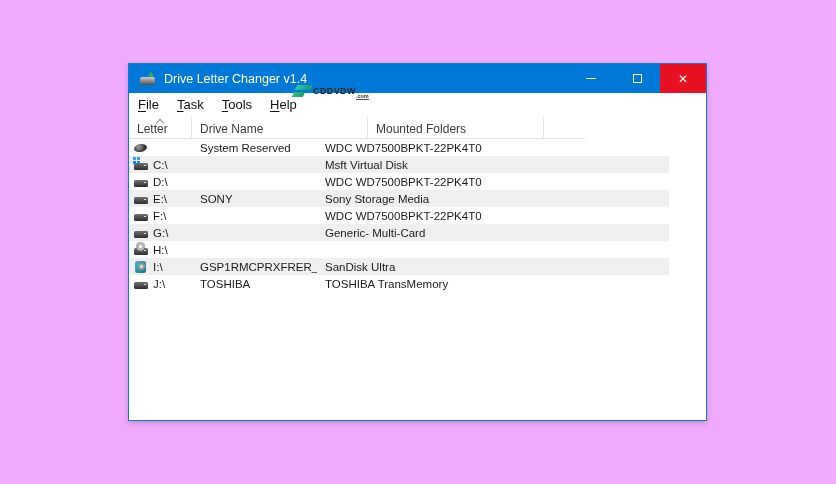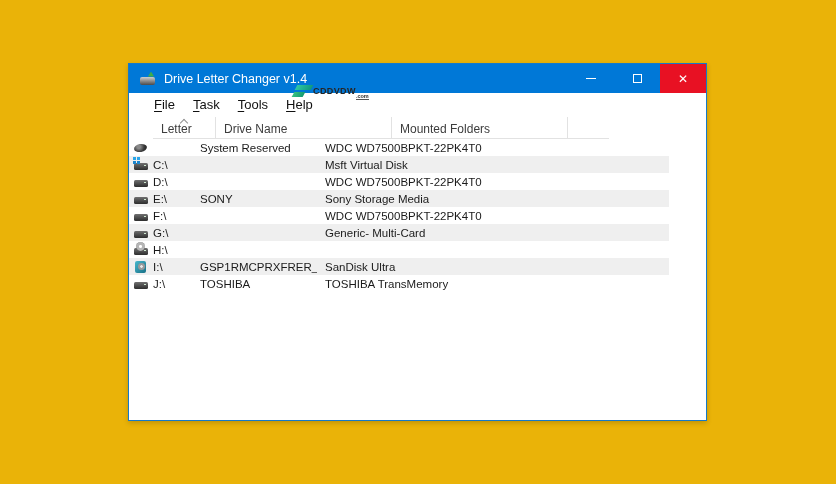--- a/index.html
+++ b/index.html
@@ -1,18 +1,18 @@
 <!DOCTYPE html>
 <html><head>
 <meta charset="utf-8">
 <style>
   * { margin:0; padding:0; box-sizing:border-box; }
   html,body { width:836px; height:484px; background:#ffffff; overflow:hidden;
               font-family:"Liberation Sans", sans-serif; }
-  .stage { position:relative; width:836px; height:484px; background:#eab308; }
+  .stage { position:relative; width:836px; height:484px; background:#f0abfc; }
 
   
   .window { position:absolute; left:128px; top:63px; width:579px; height:358px;
             background:#fff; border:1px solid #1579c8;
             box-shadow:0 2px 5px rgba(0,0,0,.18); display:flex; flex-direction:column; }
 
   
   .titlebar { height:29px; background:#0078d7; display:flex; align-items:center; flex:0 0 29px; }
   .app-icon { width:16px; height:16px; margin-left:11px; position:relative; flex:0 0 16px; }
   .app-icon .base { position:absolute; left:0; top:6px; width:15px; height:8px; border-radius:2px;
@@ -20,39 +20,39 @@
   .app-icon .green { position:absolute; left:8px; top:1px; width:6px; height:5px; background:#3fae49;
                      clip-path:polygon(0 100%, 50% 0, 100% 100%); }
   .title { color:#ffffff; font-size:12.5px; margin-left:8px; white-space:nowrap; }
   .caption { margin-left:auto; display:flex; height:29px; }
   .cap-btn { width:46px; height:29px; display:flex; align-items:center; justify-content:center; cursor:default; }
   .cap-btn .dash { width:10px; height:1px; background:#fff; }
   .cap-btn .square { width:9px; height:9px; border:1px solid #fff; }
   .cap-close { background:#e81123; color:#fff; font-size:12px; line-height:1; }
 
   
-  .menubar { height:24px; background:#fff; display:flex; align-items:center; padding-left:16px;
+  .menubar { height:24px; background:#fff; display:flex; align-items:center; padding-left:0;
              flex:0 0 24px; position:relative; }
   .menu-item { font-size:13px; color:#111; padding:0 9px; height:24px; line-height:24px; cursor:default; }
   .menu-item u { text-decoration:underline; text-underline-offset:2px; }
 
   
   .watermark { position:absolute; left:293px; top:84px; z-index:20; display:flex; align-items:flex-start; }
   .wm-mark { width:20px; height:14px; position:relative; }
   .wm-mark .b1 { position:absolute; left:3px; top:1px; width:16px; height:5px;
                  transform:skewX(-28deg); background:linear-gradient(90deg,#2fc7a4,#10997c); }
   .wm-mark .b2 { position:absolute; left:0px; top:8px; width:11px; height:5px;
                  transform:skewX(-28deg); background:linear-gradient(90deg,#36c07f,#149a72); }
   .wm-text { font-size:9px; font-weight:bold; color:#262626; letter-spacing:.4px; margin-top:2px; }
   .wm-com  { font-size:5.5px; font-weight:bold; color:#2e2e2e; margin-top:9px; border-bottom:1px solid #555; }
 
   
   .listview { flex:1 1 auto; background:#fff; position:relative; overflow:hidden; }
   .lv-header { display:flex; width:456px; height:22px; border-bottom:1px solid #e2e2e2;
-               position:relative; background:#fff;margin-left:24px; }
+               position:relative; background:#fff; }
   .lv-col { font-size:12px; color:#3c3c3c; line-height:24px; border-right:1px solid #e2e2e2;
             padding-left:8px; white-space:nowrap; overflow:hidden; cursor:default; }
   .lv-col:first-child { padding-left:5px; }
   .sort-arrow { position:absolute; left:28px; top:3px; width:6px; height:6px;
                 border-left:1.2px solid #8f8f8f; border-top:1.2px solid #8f8f8f;
                 transform:rotate(45deg); background:transparent; }
   .lv-body { width:540px; }
   .lv-row { display:flex; width:540px; height:17px; align-items:center; font-size:11.5px; color:#1b1b1b; }
   .lv-row.alt { background:#efefef; }
   .cell { white-space:nowrap; overflow:hidden; }

